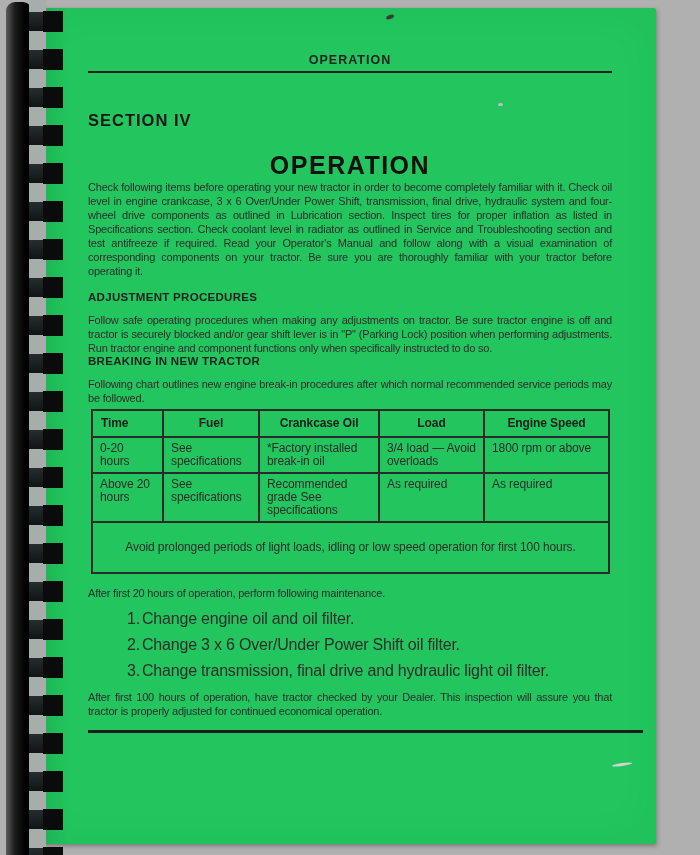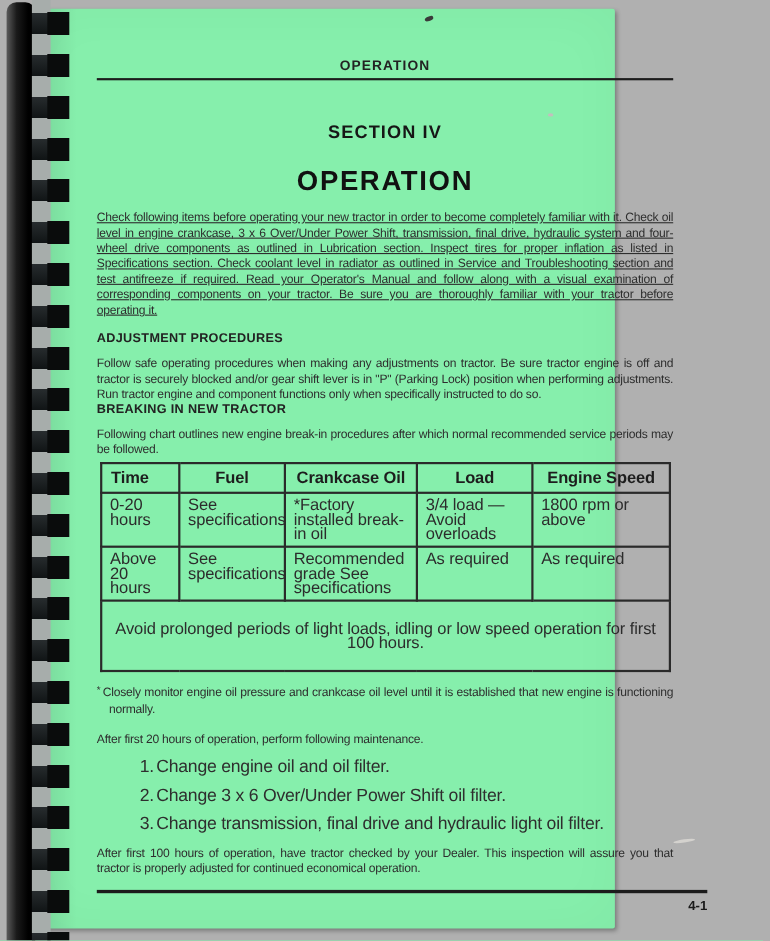--- a/index.html
+++ b/index.html
@@ -3,47 +3,47 @@
 <meta charset="utf-8">
 <style>
   html,body{margin:0;padding:0;}
   body{
     width:700px;height:855px;position:relative;overflow:hidden;
     background:#b0b0b0;
     font-family:"Liberation Sans", sans-serif;
   }
   
   .page{
-    position:absolute;left:30px;top:8px;width:529px;height:836px;
-    background:#86efac;border-radius:2px;
+    position:absolute;left:30px;top:8px;width:626px;height:836px;
+    background:#22c55e;border-radius:2px;
     box-shadow:1px 2px 4px rgba(0,0,0,.30), inset 0 0 50px rgba(0,0,0,.03);
   }
   .page-edge-shadow{
     position:absolute;left:34px;top:8px;width:36px;height:836px;
     background:linear-gradient(90deg,rgba(0,0,0,.10),rgba(0,0,0,0));
     pointer-events:none;
   }
   .inner{position:absolute;left:58px;top:0;width:524px;color:#2e2e2e;}
 
   
   .running-header{margin-top:45px;text-align:center;font-weight:bold;font-size:12.5px;letter-spacing:1px;color:#222;}
   .top-rule{height:2px;background:#1c1c1c;margin-top:4px;}
-  .section-label{margin:38px 0 0;text-align:center;font-size:16.5px;font-weight:bold;letter-spacing:1px;color:#161616;}
+  .section-label{margin:38px 0 0;text-align:left;font-size:16.5px;font-weight:bold;letter-spacing:1px;color:#161616;}
   .doc-title{margin:21px 0 0;text-align:center;font-size:25px;font-weight:bold;letter-spacing:1.5px;color:#111;}
 
   
   .sec-h{font-size:11.5px;font-weight:bold;letter-spacing:.3px;margin:0;color:#222;}
   .body-p{font-size:11px;line-height:14px;text-align:justify;margin:0;letter-spacing:-.2px;}
-  #sec1-h{margin-top:47px;} #sec1-p{margin-top:11px;text-decoration:underline;}
+  #sec1-h{margin-top:47px;} #sec1-p{}
   #sec2-h{margin-top:13px;} #sec2-p{margin-top:10px;}
   #sec3-h{} #sec3-p{margin-top:10px;}
 
   
   table{border-collapse:collapse;table-layout:fixed;width:517px;margin:4px 0 0 3px;}
-  th,td{border:2px solid #2a2a2a;font-size:15px;line-height:13px;vertical-align:top;letter-spacing:-.1px;color:#2c2c2c;}
+  th,td{border:2px solid #2a2a2a;font-size:12px;line-height:13px;vertical-align:top;letter-spacing:-.1px;color:#2c2c2c;}
   th{font-weight:bold;text-align:center;padding:6px 5px;color:#1d1d1d;}
   th.first{text-align:left;padding-left:8px;}
   td{text-align:left;padding:4px 7px;}
   tr.span-row td{text-align:center;padding:18px 4px;}
 
   
   .footnote{margin:9px 0 0;font-size:11px;line-height:15px;text-align:justify;letter-spacing:-.2px;padding-left:11px;text-indent:-11px;}
   .fn-marker{font-size:9px;vertical-align:3px;padding-right:2px;}
   .intro{margin-top:12px;}
   .mlist{margin-top:12px;padding-left:39px;}
@@ -130,34 +130,32 @@
           <td>Recommended grade See specifications</td>
           <td>As required</td>
           <td>As required</td>
         </tr>
         <tr class="span-row">
           <td colspan="5">Avoid prolonged periods of light loads, idling or low speed operation for first 100 hours.</td>
         </tr>
       </tbody>
     </table>
 
-    <p class="footnote"><span class="fn-marker">*</span><span>Closely monitor engine oil pressure and crankcase oil level until it is established that new engine is functioning normally.</span></p>
 
     <p class="body-p intro">After first 20 hours of operation, perform following maintenance.</p>
 
     <div class="mlist">
       <div class="mitem"><span class="num">1.</span><span>Change engine oil and oil filter.</span></div>
       <div class="mitem"><span class="num">2.</span><span>Change 3 x 6 Over/Under Power Shift oil filter.</span></div>
       <div class="mitem"><span class="num">3.</span><span>Change transmission, final drive and hydraulic light oil filter.</span></div>
     </div>
 
     <p class="body-p closing">After first 100 hours of operation, have tractor checked by your Dealer. This inspection will assure you that tractor is properly adjusted for continued economical operation.</p>
 
     <div class="footer-rule"></div>
-    <div class="page-number">4-1</div>
 
   </div>
 </div>
 
 <div class="page-edge-shadow"></div>
 
 <div>
   <div class="binding-spine"></div>
   <div class="binding-comb"></div>
   <div class="binding-tips"></div>

